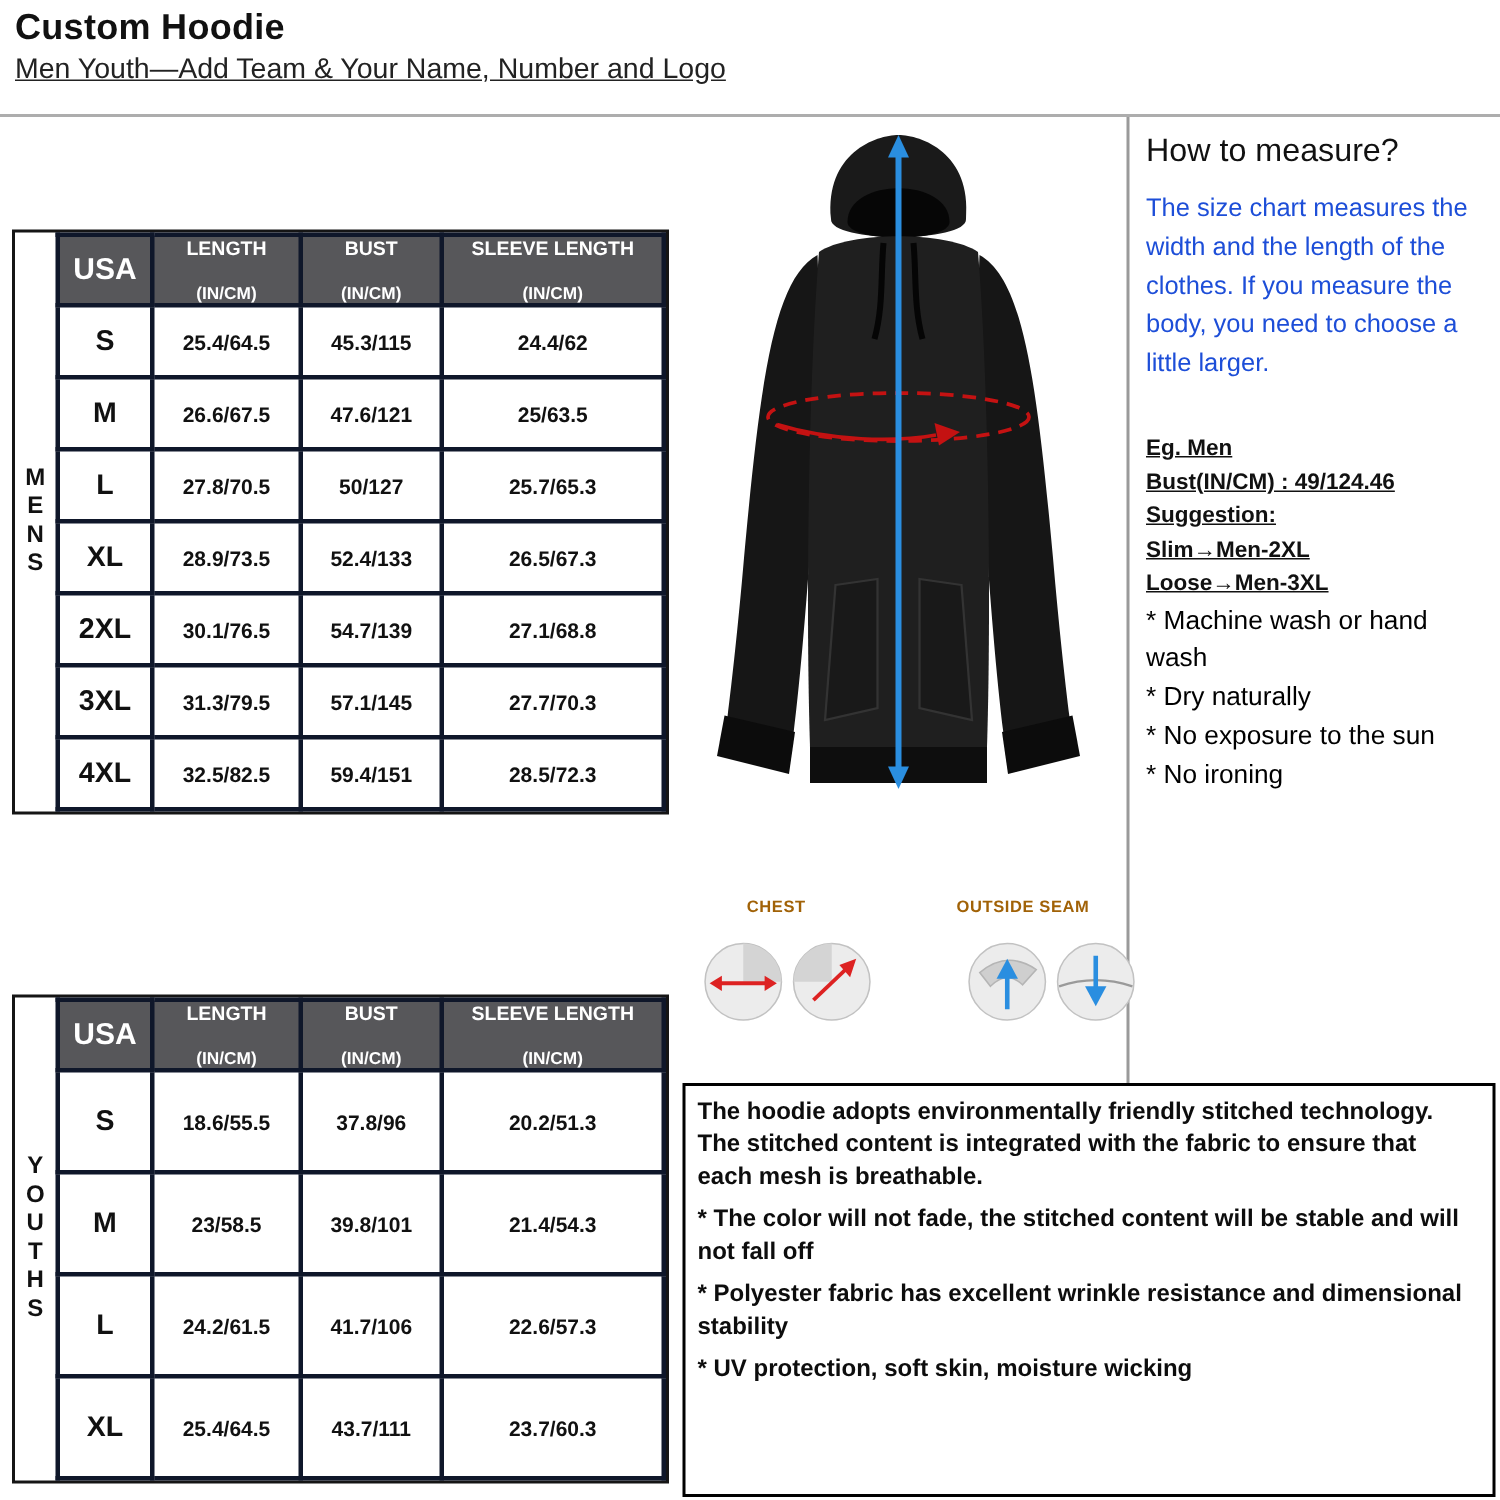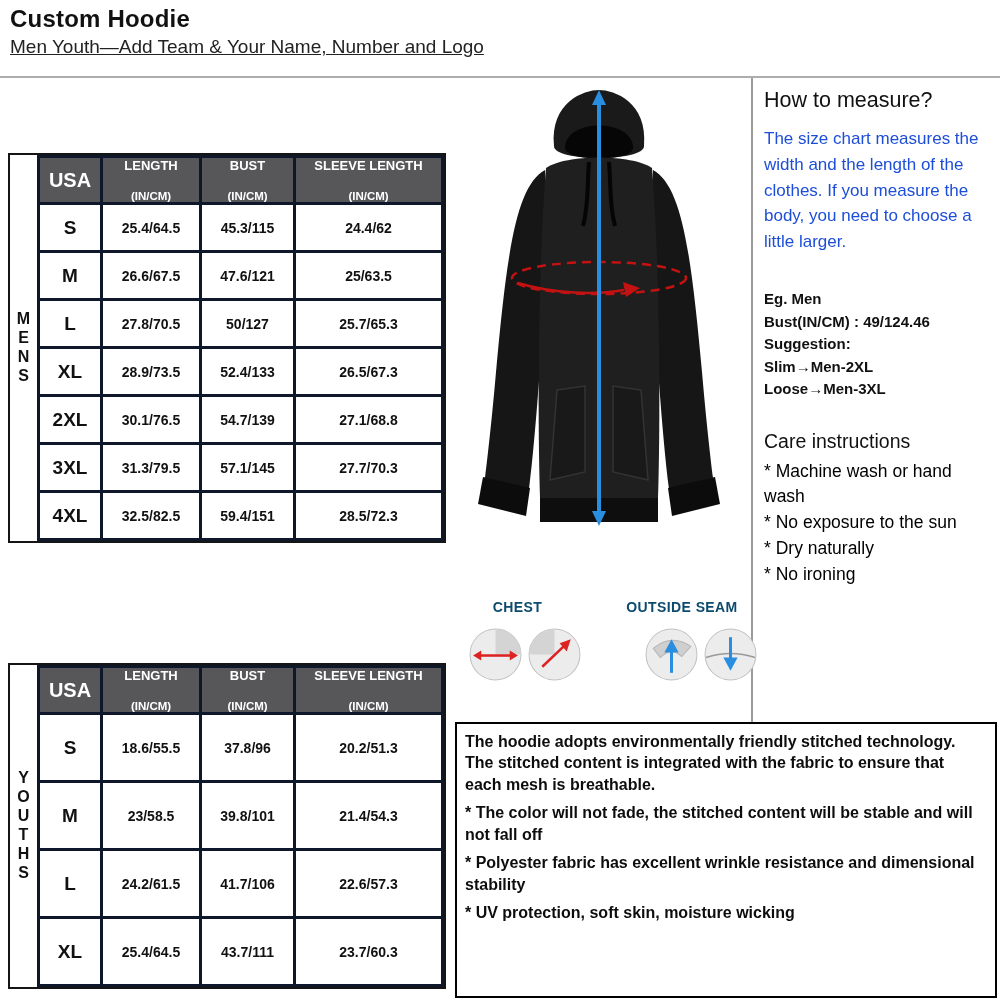--- a/index.html
+++ b/index.html
@@ -23,29 +23,29 @@
   .size-table thead th { background:#57575a; color:#fff; height:47px; }
   .usa { font-size:20px; font-weight:700; }
   .ct { font-size:13px; font-weight:700; }
   .cs { font-size:11.5px; font-weight:700; margin-top:17px; }
   .mens-wrap td { height:48px; }
   .youths-wrap td { height:68px; }
   .size-cell { font-size:19px; font-weight:700; }
   .val-cell { font-size:14px; font-weight:700; }
 
   .hoodie-box { left:450px; top:82px; width:298px; height:518px; }
-  .measure-label { font-size:14px; font-weight:700; letter-spacing:.4px; text-align:center; color:#0c4a6e; }
+  .measure-label { font-size:11px; font-weight:700; letter-spacing:.4px; text-align:center; color:#a16207; }
   .chest-label { left:460px; top:599px; width:115px; }
   .seam-label { left:612px; top:599px; width:140px; }
   .m-icon { width:55px; height:55px; }
 
   .howto { left:764px; top:88px; width:232px; }
   .howto-title { font-size:21.5px; font-weight:400; margin-bottom:13px; }
   .howto-body { font-size:17px; line-height:1.52; color:#1d4ed8; }
-  .eg-block { margin-top:33px; font-size:15px; font-weight:700; line-height:1.5; }
+  .eg-block { margin-top:33px; font-size:15px; font-weight:700; line-height:1.5;text-decoration:underline; }
   .care-title { margin-top:29px; font-size:19.5px; font-weight:400; margin-bottom:6px; }
   .care-item { font-size:17.5px; line-height:1.47; color:#000000; }
 
   .info-box { left:455px; top:722px; width:542px; height:276px; border:2.5px solid #000; padding:7px 10px 12px 8px; }
   .info-box p { font-size:16px; font-weight:700; line-height:1.34; margin-bottom:7px; color:#0d0d0d; }
 </style>
 </head>
 <body>
 
 <div class="page">
@@ -270,25 +270,24 @@
   <div class="abs howto">
     <div class="howto-title">How to measure?</div>
     <div class="howto-body">The size chart measures the width and the length of the clothes.  If you measure the body, you need to choose a little larger.</div>
     <div class="eg-block">
       <div>Eg. Men</div>
       <div>Bust(IN/CM) : 49/124.46</div>
       <div>Suggestion:</div>
       <div>Slim→Men-2XL</div>
       <div>Loose→Men-3XL</div>
     </div>
-    <div class="care-title">Care instructions</div>
     <div>
       <div class="care-item">* Machine wash or hand wash</div>
+      <div class="care-item">* Dry naturally</div>
       <div class="care-item">* No exposure to the sun</div>
-      <div class="care-item">* Dry naturally</div>
       <div class="care-item">* No ironing</div>
     </div>
   </div>
 
   <div class="abs info-box">
     <p>The hoodie adopts environmentally friendly stitched technology. The stitched content is integrated with the fabric to ensure that each mesh is breathable.</p>
     <p>* The color will not fade, the stitched content will be stable and will not fall off</p>
     <p>* Polyester fabric has excellent wrinkle resistance and dimensional stability</p>
     <p>* UV protection, soft skin, moisture wicking</p>
   </div>

